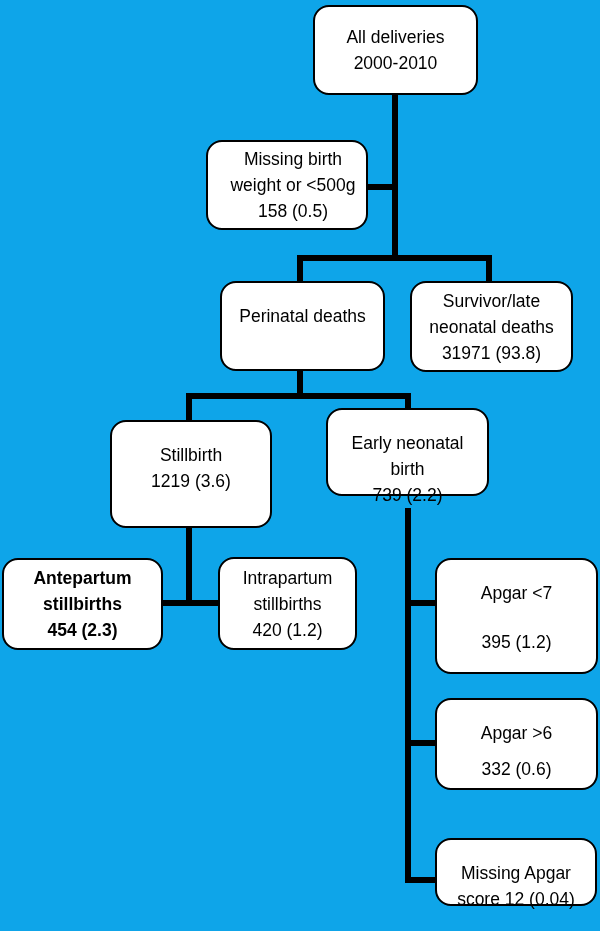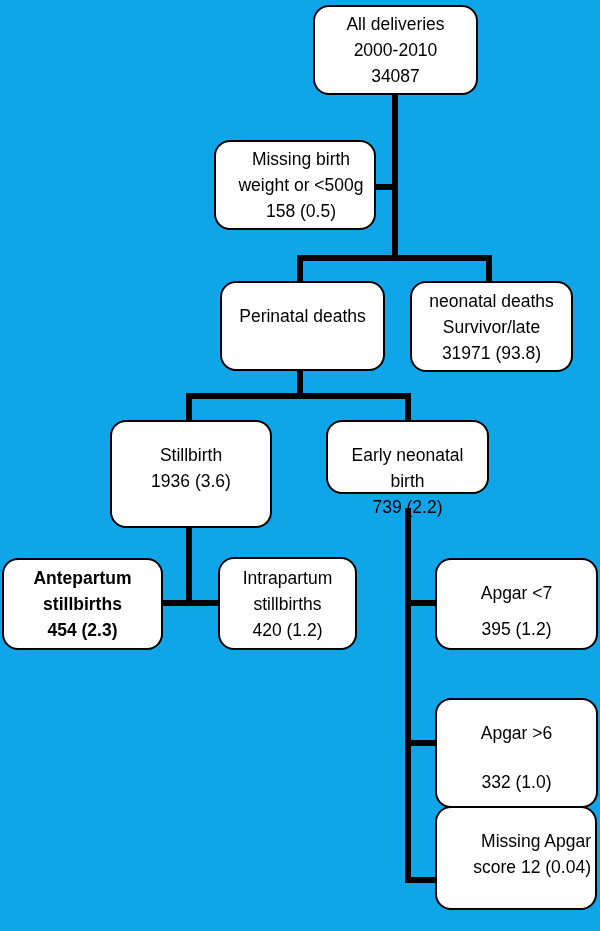--- a/index.html
+++ b/index.html
@@ -56,72 +56,71 @@
   <div class="conn" style="left:186px; top:508px; width:6px;   height:98px;"></div>
   <div class="conn" style="left:163px; top:600px; width:55px;  height:6px;"></div>
   <div class="conn" style="left:405px; top:508px; width:6px;   height:375px;"></div>
   <div class="conn" style="left:405px; top:600px; width:30px;  height:6px;"></div>
   <div class="conn" style="left:405px; top:740px; width:30px;  height:6px;"></div>
   <div class="conn" style="left:405px; top:877px; width:30px;  height:6px;"></div>
 
   <div class="node v-center" style="left:313px; top:5px; width:165px; height:90px;">
     <div class="tline">All deliveries</div>
     <div class="tline">2000-2010</div>
-    <div class="tline">34087</div>
   </div>
 
-  <div class="node v-center" style="left:214px; top:140px; width:162px; height:90px;padding-left:16px;">
+  <div class="node v-center" style="left:206px; top:140px; width:162px; height:90px;padding-left:16px;">
     <div class="tline">Missing birth</div>
     <div class="tline">weight or &lt;500g</div>
     <div class="tline">158 (0.5)</div>
   </div>
 
   <div class="node v-top" style="left:220px; top:281px; width:165px; height:90px;">
     <div class="tline">Perinatal deaths</div>
   </div>
 
   <div class="node v-center" style="left:410px; top:281px; width:163px; height:91px;">
+    <div class="tline">Survivor/late</div>
     <div class="tline">neonatal deaths</div>
-    <div class="tline">Survivor/late</div>
     <div class="tline">31971 (93.8)</div>
   </div>
 
   <div class="node v-top" style="left:110px; top:420px; width:162px; height:108px;">
     <div class="tline">Stillbirth</div>
-    <div class="tline">1936 (3.6)</div>
+    <div class="tline">1219 (3.6)</div>
   </div>
 
-  <div class="node v-top" style="left:326px; top:420px; width:163px; height:74px;">
+  <div class="node v-top" style="left:326px; top:408px; width:163px; height:88px;">
     <div class="tline">Early neonatal</div>
     <div class="tline">birth</div>
     <div class="tline">739 (2.2)</div>
   </div>
 
   <div class="node v-center" style="left:2px; top:558px; width:161px; height:92px;font-weight:bold;">
     <div class="tline">Antepartum</div>
     <div class="tline">stillbirths</div>
     <div class="tline">454 (2.3)</div>
   </div>
 
   <div class="node v-center" style="left:218px; top:557px; width:139px; height:93px;">
     <div class="tline">Intrapartum</div>
     <div class="tline">stillbirths</div>
     <div class="tline">420 (1.2)</div>
   </div>
 
-  <div class="node v-top" style="left:435px; top:558px; width:163px; height:92px;border-radius:16px;">
+  <div class="node v-top" style="left:435px; top:558px; width:163px; height:116px;border-radius:16px;">
     <div class="tline">Apgar &lt;7</div>
     <div class="spacer"></div>
     <div class="tline">395 (1.2)</div>
   </div>
 
-  <div class="node v-top" style="left:435px; top:698px; width:163px; height:110px;">
+  <div class="node v-top" style="left:435px; top:698px; width:163px; height:92px;">
     <div class="tline">Apgar &gt;6</div>
     <div class="spacer"></div>
-    <div class="tline">332 (1.0)</div>
+    <div class="tline">332 (0.6)</div>
   </div>
 
-  <div class="node v-top" style="left:435px; top:806px; width:162px; height:104px;text-align:right;">
+  <div class="node v-top" style="left:435px; top:838px; width:162px; height:68px;">
     <div class="tline">Missing Apgar</div>
     <div class="tline">score 12 (0.04)</div>
   </div>
 
 </div>
 
 </body></html>

